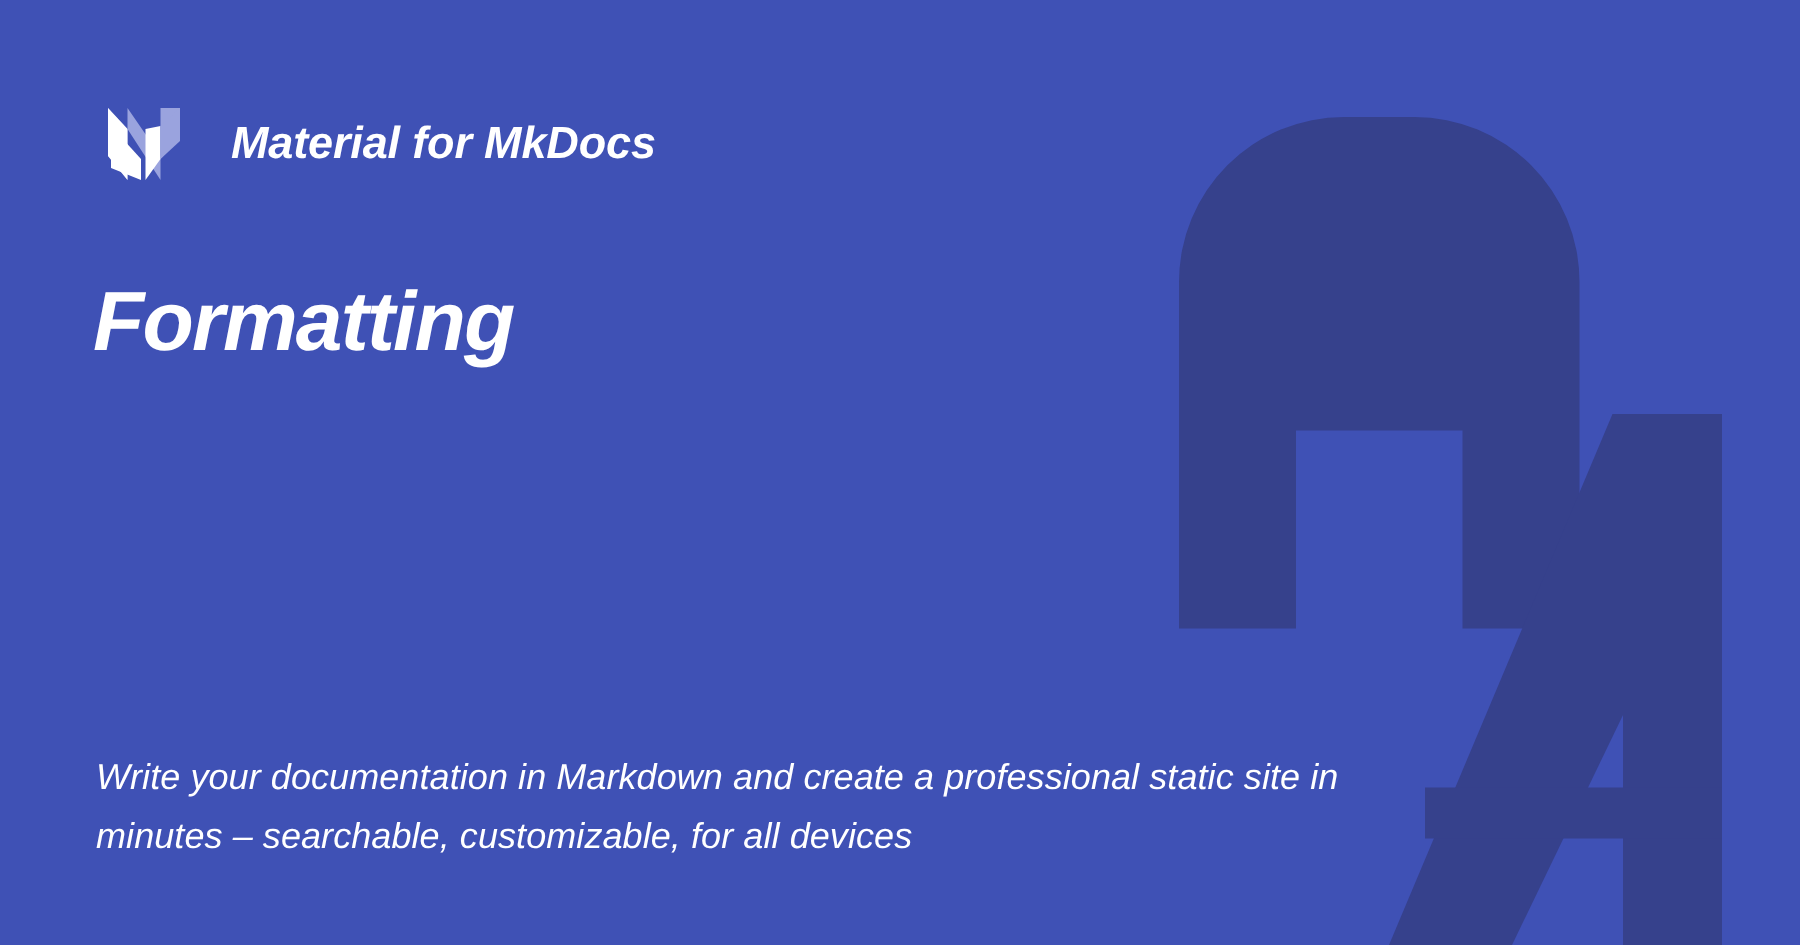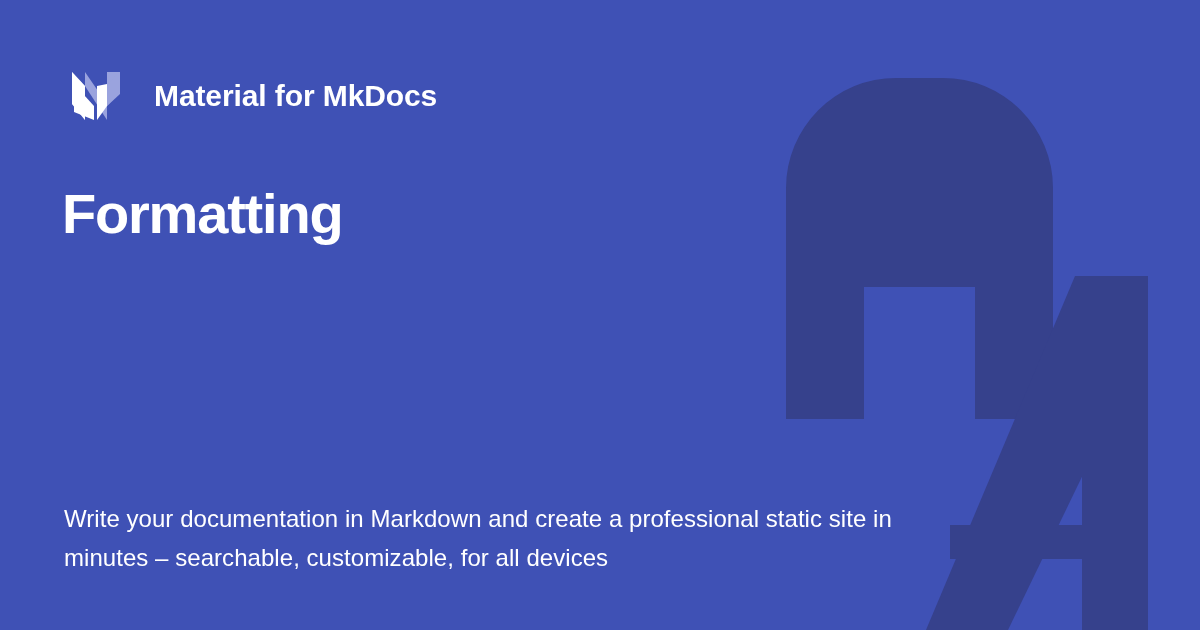--- a/index.html
+++ b/index.html
@@ -17,20 +17,21 @@
     position: relative;
   }
 
   .card {
     position: absolute;
     inset: 0;
     width: 1148px;
     height: 630px;
     background: #3f51b5;
     overflow: hidden;
+    font-style: italic;
   }
 
   
   .bg-glyph {
     position: absolute;
     right: 0;
     top: 0;
     width: 480px;
     height: 630px;
     overflow: hidden;

